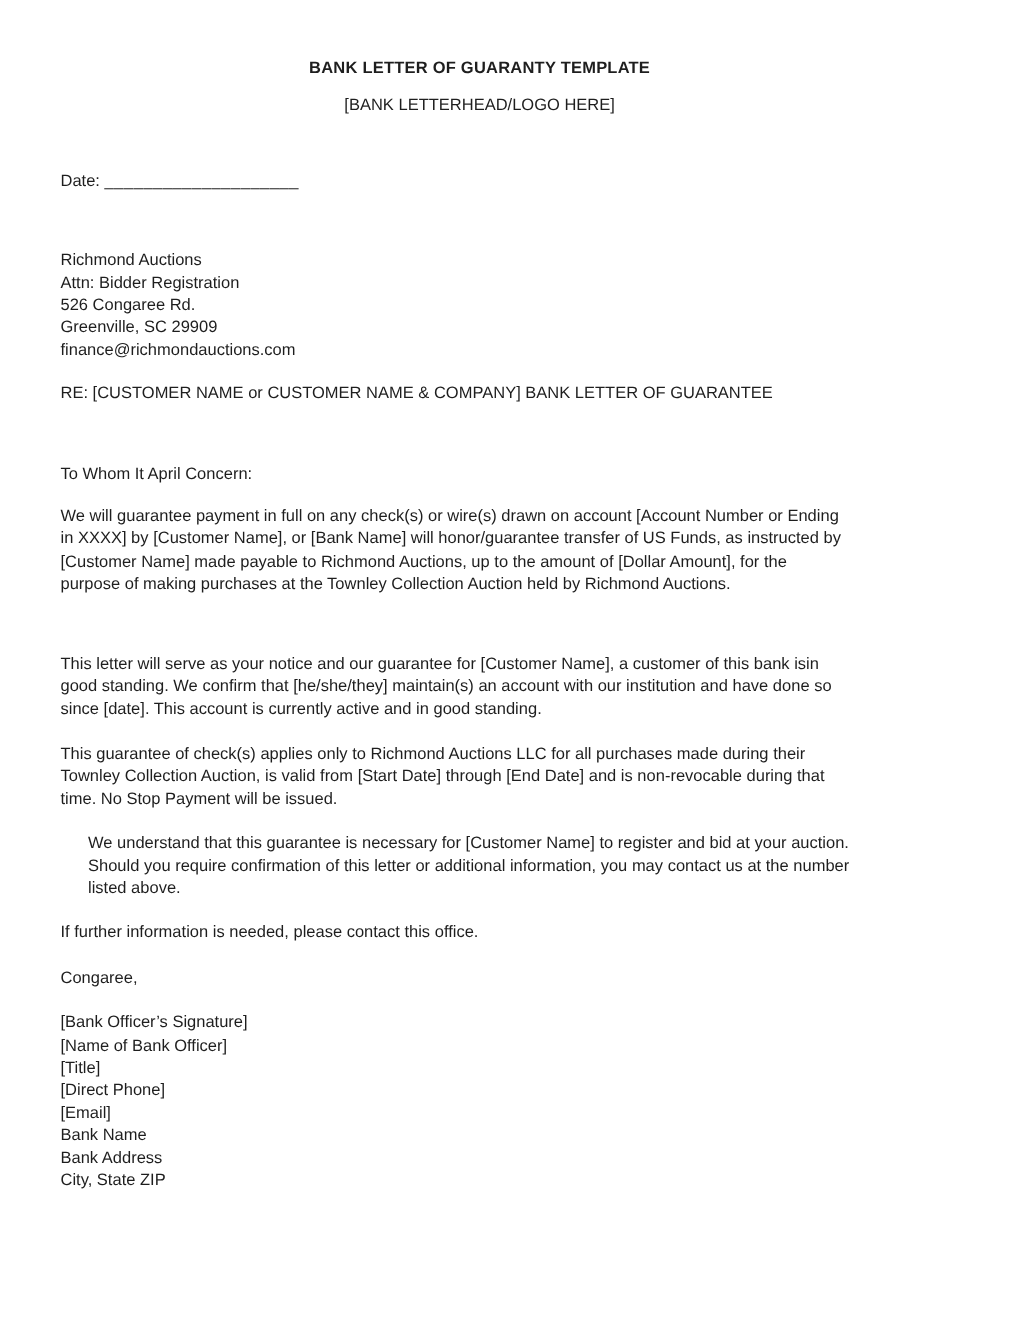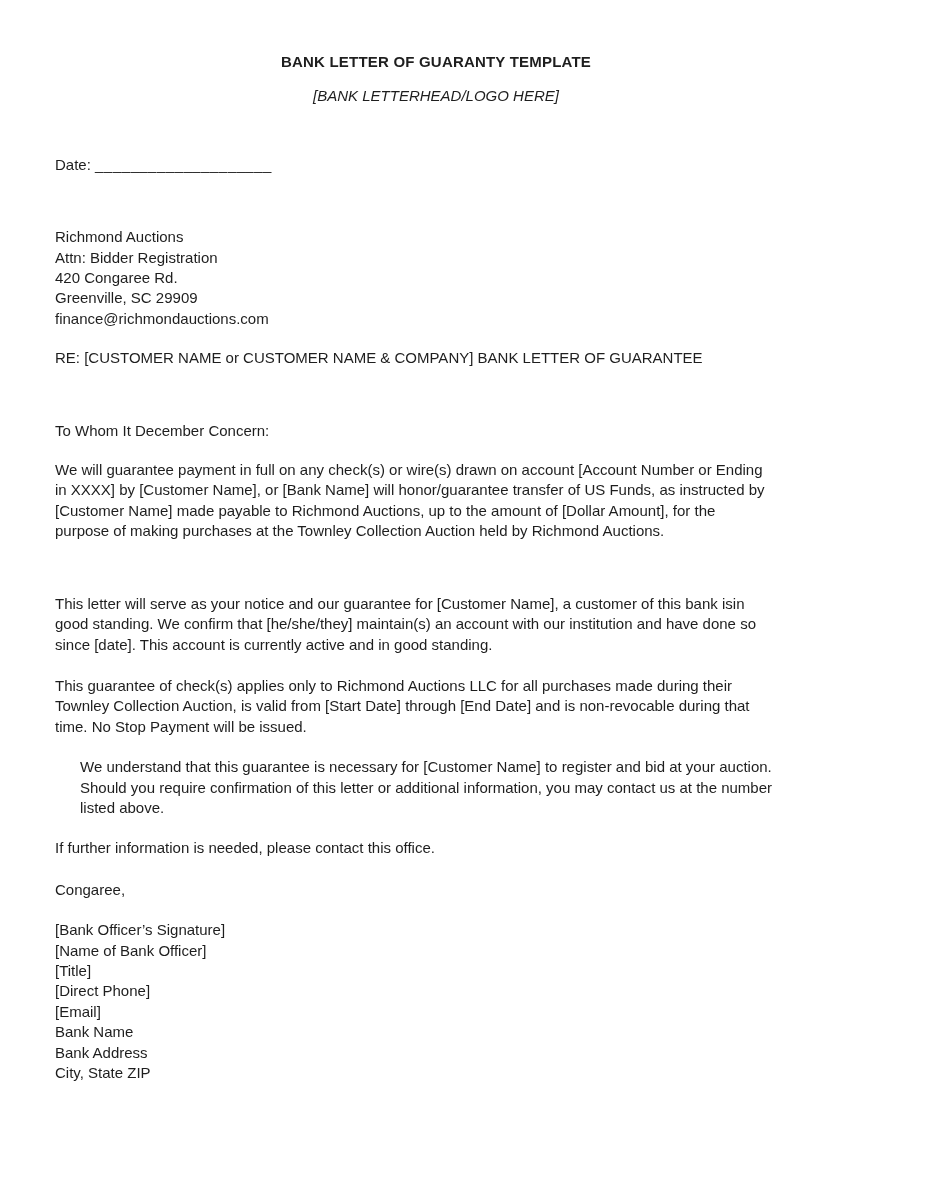--- a/index.html
+++ b/index.html
@@ -29,21 +29,20 @@
     width: 762px;
     text-align: center;
   }
   .doc-title {
     font-weight: 700;
     letter-spacing: 0.2px;
     margin: 0 0 14px 0;
   }
   .letterhead {
     margin: 0;
-    font-style: italic;
   }
   .date-line {
     margin-top: 48px;
     white-space: nowrap;
   }
   .date-blank {
     letter-spacing: 0.5px;
   }
   .block, .para {
     margin: 0;
@@ -71,27 +70,27 @@
     <div class="letterhead">[BANK LETTERHEAD/LOGO HERE]</div>
   </div>
 
   <div class="date-line">
     <span>Date:</span>
     <span class="date-blank">____________________</span>
   </div>
 
   <div class="block recipient">Richmond Auctions
 Attn: Bidder Registration
-420 Congaree Rd.
+526 Congaree Rd.
 Greenville, SC 29909
 finance@richmondauctions.com</div>
 
   <div class="block subject">RE: [CUSTOMER NAME or CUSTOMER NAME &amp; COMPANY] BANK LETTER OF GUARANTEE</div>
 
-  <div class="block salutation">To Whom It December Concern:</div>
+  <div class="block salutation">To Whom It April Concern:</div>
 
   <p class="para para-2">We will guarantee payment in full on any check(s) or wire(s) drawn on account [Account Number or Ending
 in XXXX] by [Customer Name], or [Bank Name] will honor/guarantee transfer of US Funds, as instructed by
 [Customer Name] made payable to Richmond Auctions, up to the amount of [Dollar Amount], for the
 purpose of making purchases at the Townley Collection Auction held by Richmond Auctions.</p>
 
   <p class="para para-1">This letter will serve as your notice and our guarantee for [Customer Name], a customer of this bank isin
 good standing. We confirm that [he/she/they] maintain(s) an account with our institution and have done so
 since [date]. This account is currently active and in good standing.</p>
 

